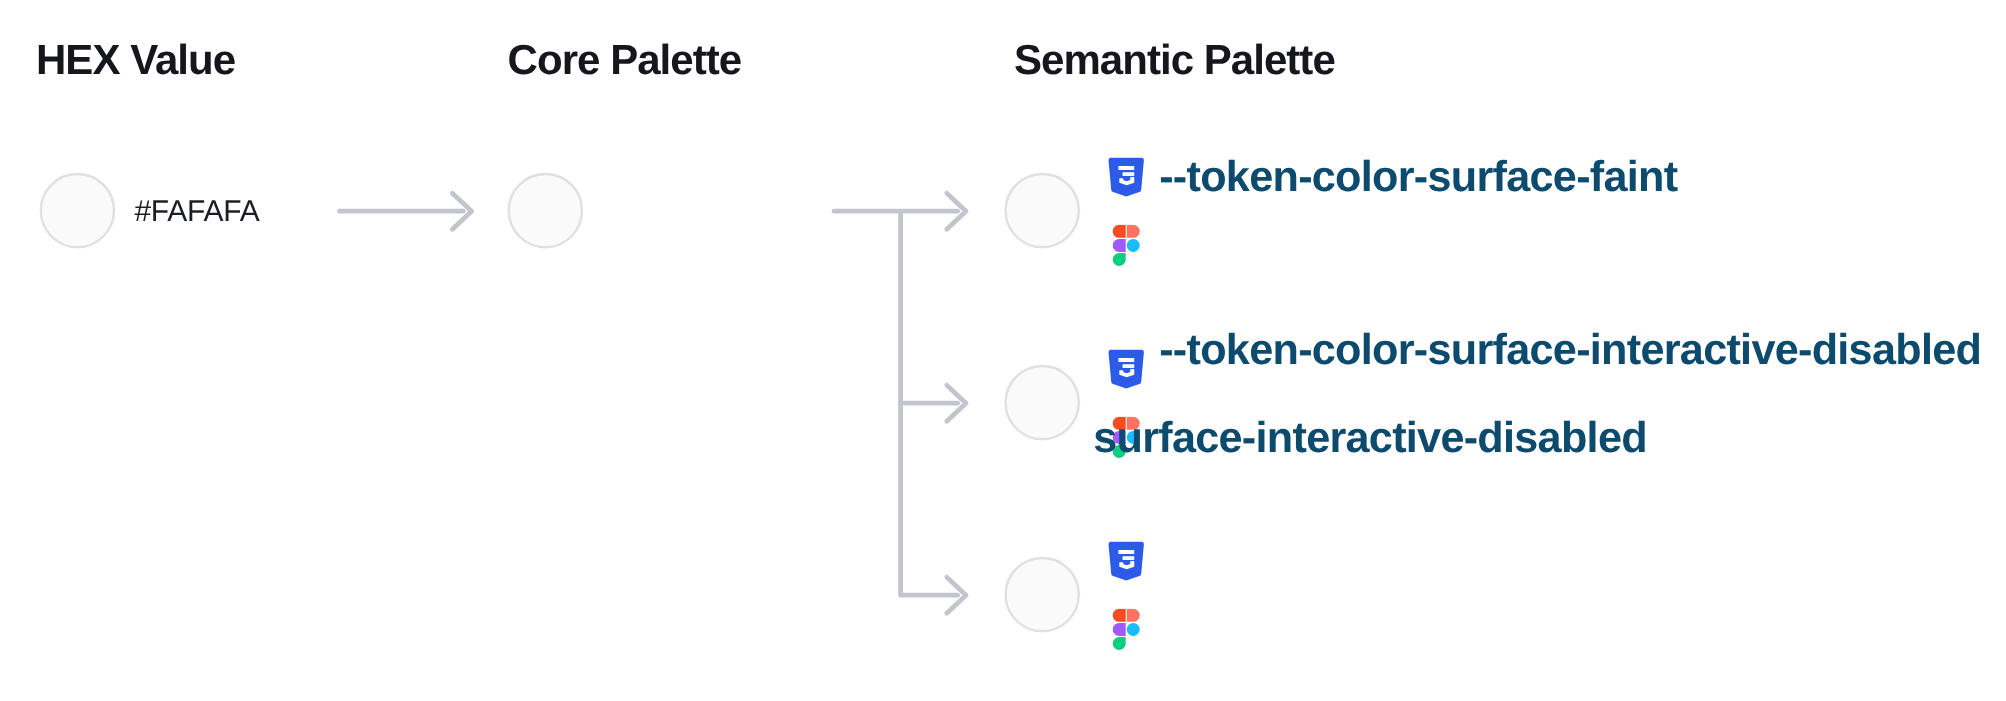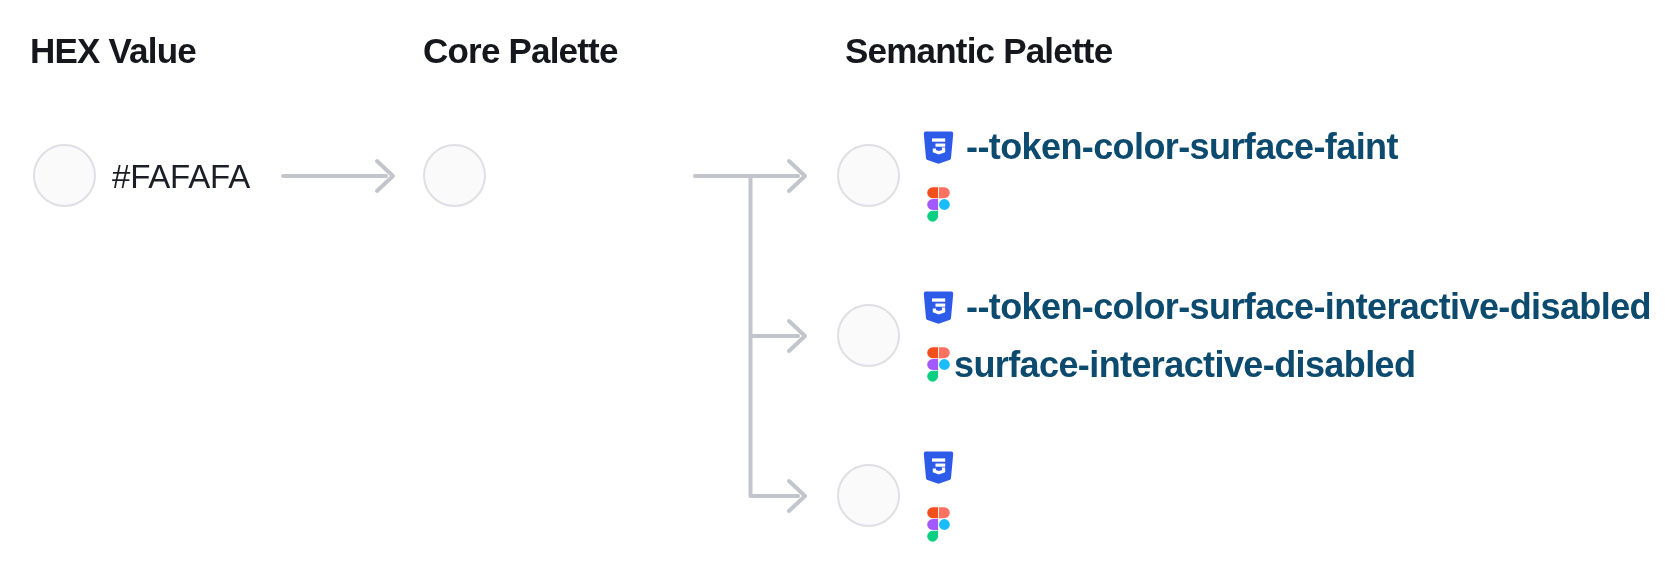--- a/index.html
+++ b/index.html
@@ -38,21 +38,21 @@
     width: 63px;
     height: 63px;
     border-radius: 50%;
     border: 2px solid #DFE0E5;
     background: #FAFAFA;
     box-sizing: border-box;
   }
   .node-label {
     position: absolute;
     transform: translateY(-50%);
-    font-size: 33px;
+    font-size: 25px;
     font-weight: 400;
     letter-spacing: -0.2px;
     color: #1B1E24;
     white-space: nowrap;
   }
   .token-label {
     position: absolute;
     transform: translateY(-50%);
     font-size: 36px;
     font-weight: 600;
@@ -113,30 +113,30 @@
   </svg>
 
   <div class="swatch" style="left: 837px; top: 304px; background-color: rgb(250, 250, 250);"></div>
 
   <svg class="row-icon" style="left:923px; top:290px" width="31" height="35" viewBox="0 0 32 36" aria-hidden="true">
     <path fill="#2D5BE9" d="M2.8 1.5h26.4c1.2 0 2.1 1 2 2.2l-2.3 25.2c-.1.9-.7 1.7-1.6 2L16 34.7 4.7 30.9c-.9-.3-1.5-1.1-1.6-2L.8 3.7C.7 2.5 1.6 1.5 2.8 1.5z"></path>
     <path fill="#fff" d="M9.3 8.6h13.6v3.4H9.3z"></path>
     <path fill="#fff" d="M12.9 13.9h10v3.3h-10z"></path>
     <path fill="#fff" d="M10.1 19h3.3v1.6l3 1 3.1-1v-2.7h3.4v5l-6.5 2.2-6.3-2.2z"></path>
   </svg>
-  <div class="token-label" style="left:966px; top:307px">--token-color-surface-interactive-disabled</div>
+  <div class="token-label" style="left:966px; top:291px">--token-color-surface-interactive-disabled</div>
 
   <svg class="row-icon" style="left:927px; top:347px" width="23" height="35" viewBox="0 0 204 308" aria-hidden="true">
     <path fill="#F24E1E" d="M50 2h48v96H50a48 48 0 0 1 0-96z"></path>
     <path fill="#FF7262" d="M106 2h48a48 48 0 0 1 0 96h-48z"></path>
     <path fill="#A259FF" d="M50 106h48v96H50a48 48 0 0 1 0-96z"></path>
     <circle fill="#1ABCFE" cx="154" cy="154" r="48"></circle>
     <path fill="#0ACF83" d="M50 210h48v48a48 48 0 1 1-48-48z"></path>
   </svg>
-  <div class="token-label" style="left:954px; top:365px">surface-interactive-disabled</div>
+  <div class="token-label" style="left:911px; top:365px">surface-interactive-disabled</div>
 
   <div class="swatch" style="left: 837px; top: 464px; background-color: rgb(250, 250, 250);"></div>
 
   <svg class="row-icon" style="left:923px; top:450px" width="31" height="35" viewBox="0 0 32 36" aria-hidden="true">
     <path fill="#2D5BE9" d="M2.8 1.5h26.4c1.2 0 2.1 1 2 2.2l-2.3 25.2c-.1.9-.7 1.7-1.6 2L16 34.7 4.7 30.9c-.9-.3-1.5-1.1-1.6-2L.8 3.7C.7 2.5 1.6 1.5 2.8 1.5z"></path>
     <path fill="#fff" d="M9.3 8.6h13.6v3.4H9.3z"></path>
     <path fill="#fff" d="M12.9 13.9h10v3.3h-10z"></path>
     <path fill="#fff" d="M10.1 19h3.3v1.6l3 1 3.1-1v-2.7h3.4v5l-6.5 2.2-6.3-2.2z"></path>
   </svg>
 

